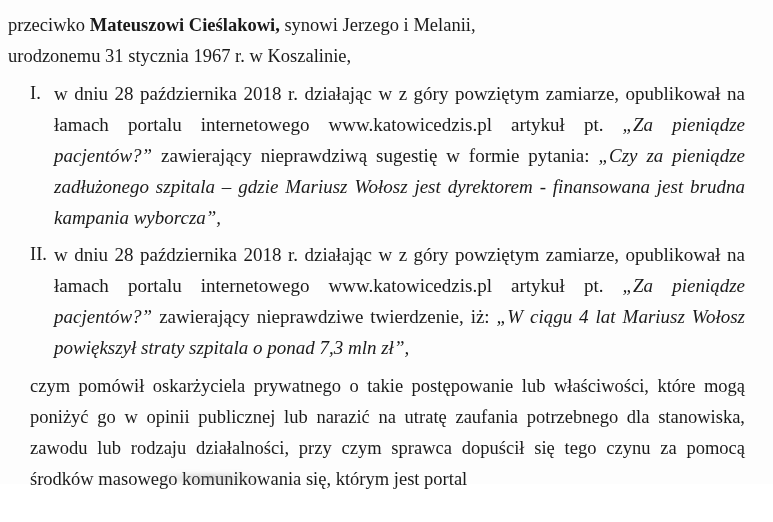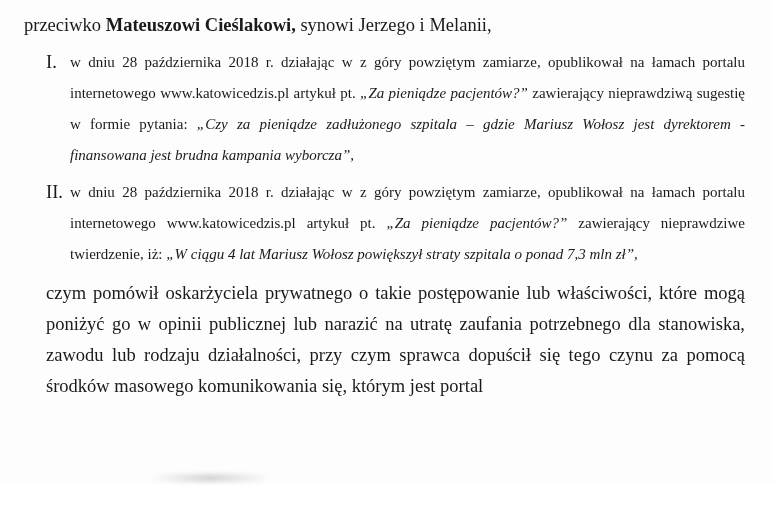--- a/index.html
+++ b/index.html
@@ -12,21 +12,21 @@
     height: 522px;
     overflow: hidden;
     font-family: "Liberation Serif", "DejaVu Serif", serif;
     color: #1a1a1a;
   }
   .page {
     position: relative;
     width: 773px;
     height: 484px;
     box-sizing: border-box;
-    padding: 6px 26px 0 24px;
+    padding: 6px 26px 0 8px;
     background: #fdfdfd;
   }
   .para {
     font-size: 18.5px;
     line-height: 31px;
     text-align: justify;
     text-justify: inter-word;
     margin: 0 0 0 0;
   }
   .lead {
@@ -57,21 +57,21 @@
     flex: 0 0 auto;
     width: 46px;
     padding-left: 22px;
     box-sizing: border-box;
     font-size: 18.5px;
     line-height: 31px;
     text-align: left;
   }
   .item-body {
     flex: 1 1 auto;
-    font-size: 15px;
+    font-size: 19px;
     line-height: 31px;
     text-align: justify;
     text-justify: inter-word;
     padding-right: 2px;
   }
   .item-body > span { display: inline; }
   .closing {
     margin-top: 8px;
     font-size: 18.5px;
     line-height: 31px;
@@ -92,20 +92,21 @@
 </style>
 </head>
 <body>
 
 <div class="page">
 
   <div class="para lead">
     <div>
       <span>przeciwko </span><span class="bold">Mateuszowi Cieślakowi,</span><span> synowi Jerzego i Melanii,</span>
     </div>
+    <div>urodzonemu 31 stycznia 1967 r. w Koszalinie,</div>
   </div>
 
   <ol class="items">
     <li class="item">
       <div class="item-marker">I.</div>
       <div class="item-body">
         <span>w dniu 28 października 2018 r. działając w z góry powziętym zamiarze, opublikował na łamach portalu internetowego www.katowicedzis.pl artykuł pt. </span><span class="ital">„Za pieniądze pacjentów?”</span><span> zawierający nieprawdziwą sugestię w formie pytania: </span><span class="ital">„Czy za pieniądze zadłużonego szpitala – gdzie Mariusz Wołosz jest dyrektorem - finansowana jest brudna kampania wyborcza”,</span>
       </div>
     </li>
     <li class="item">

